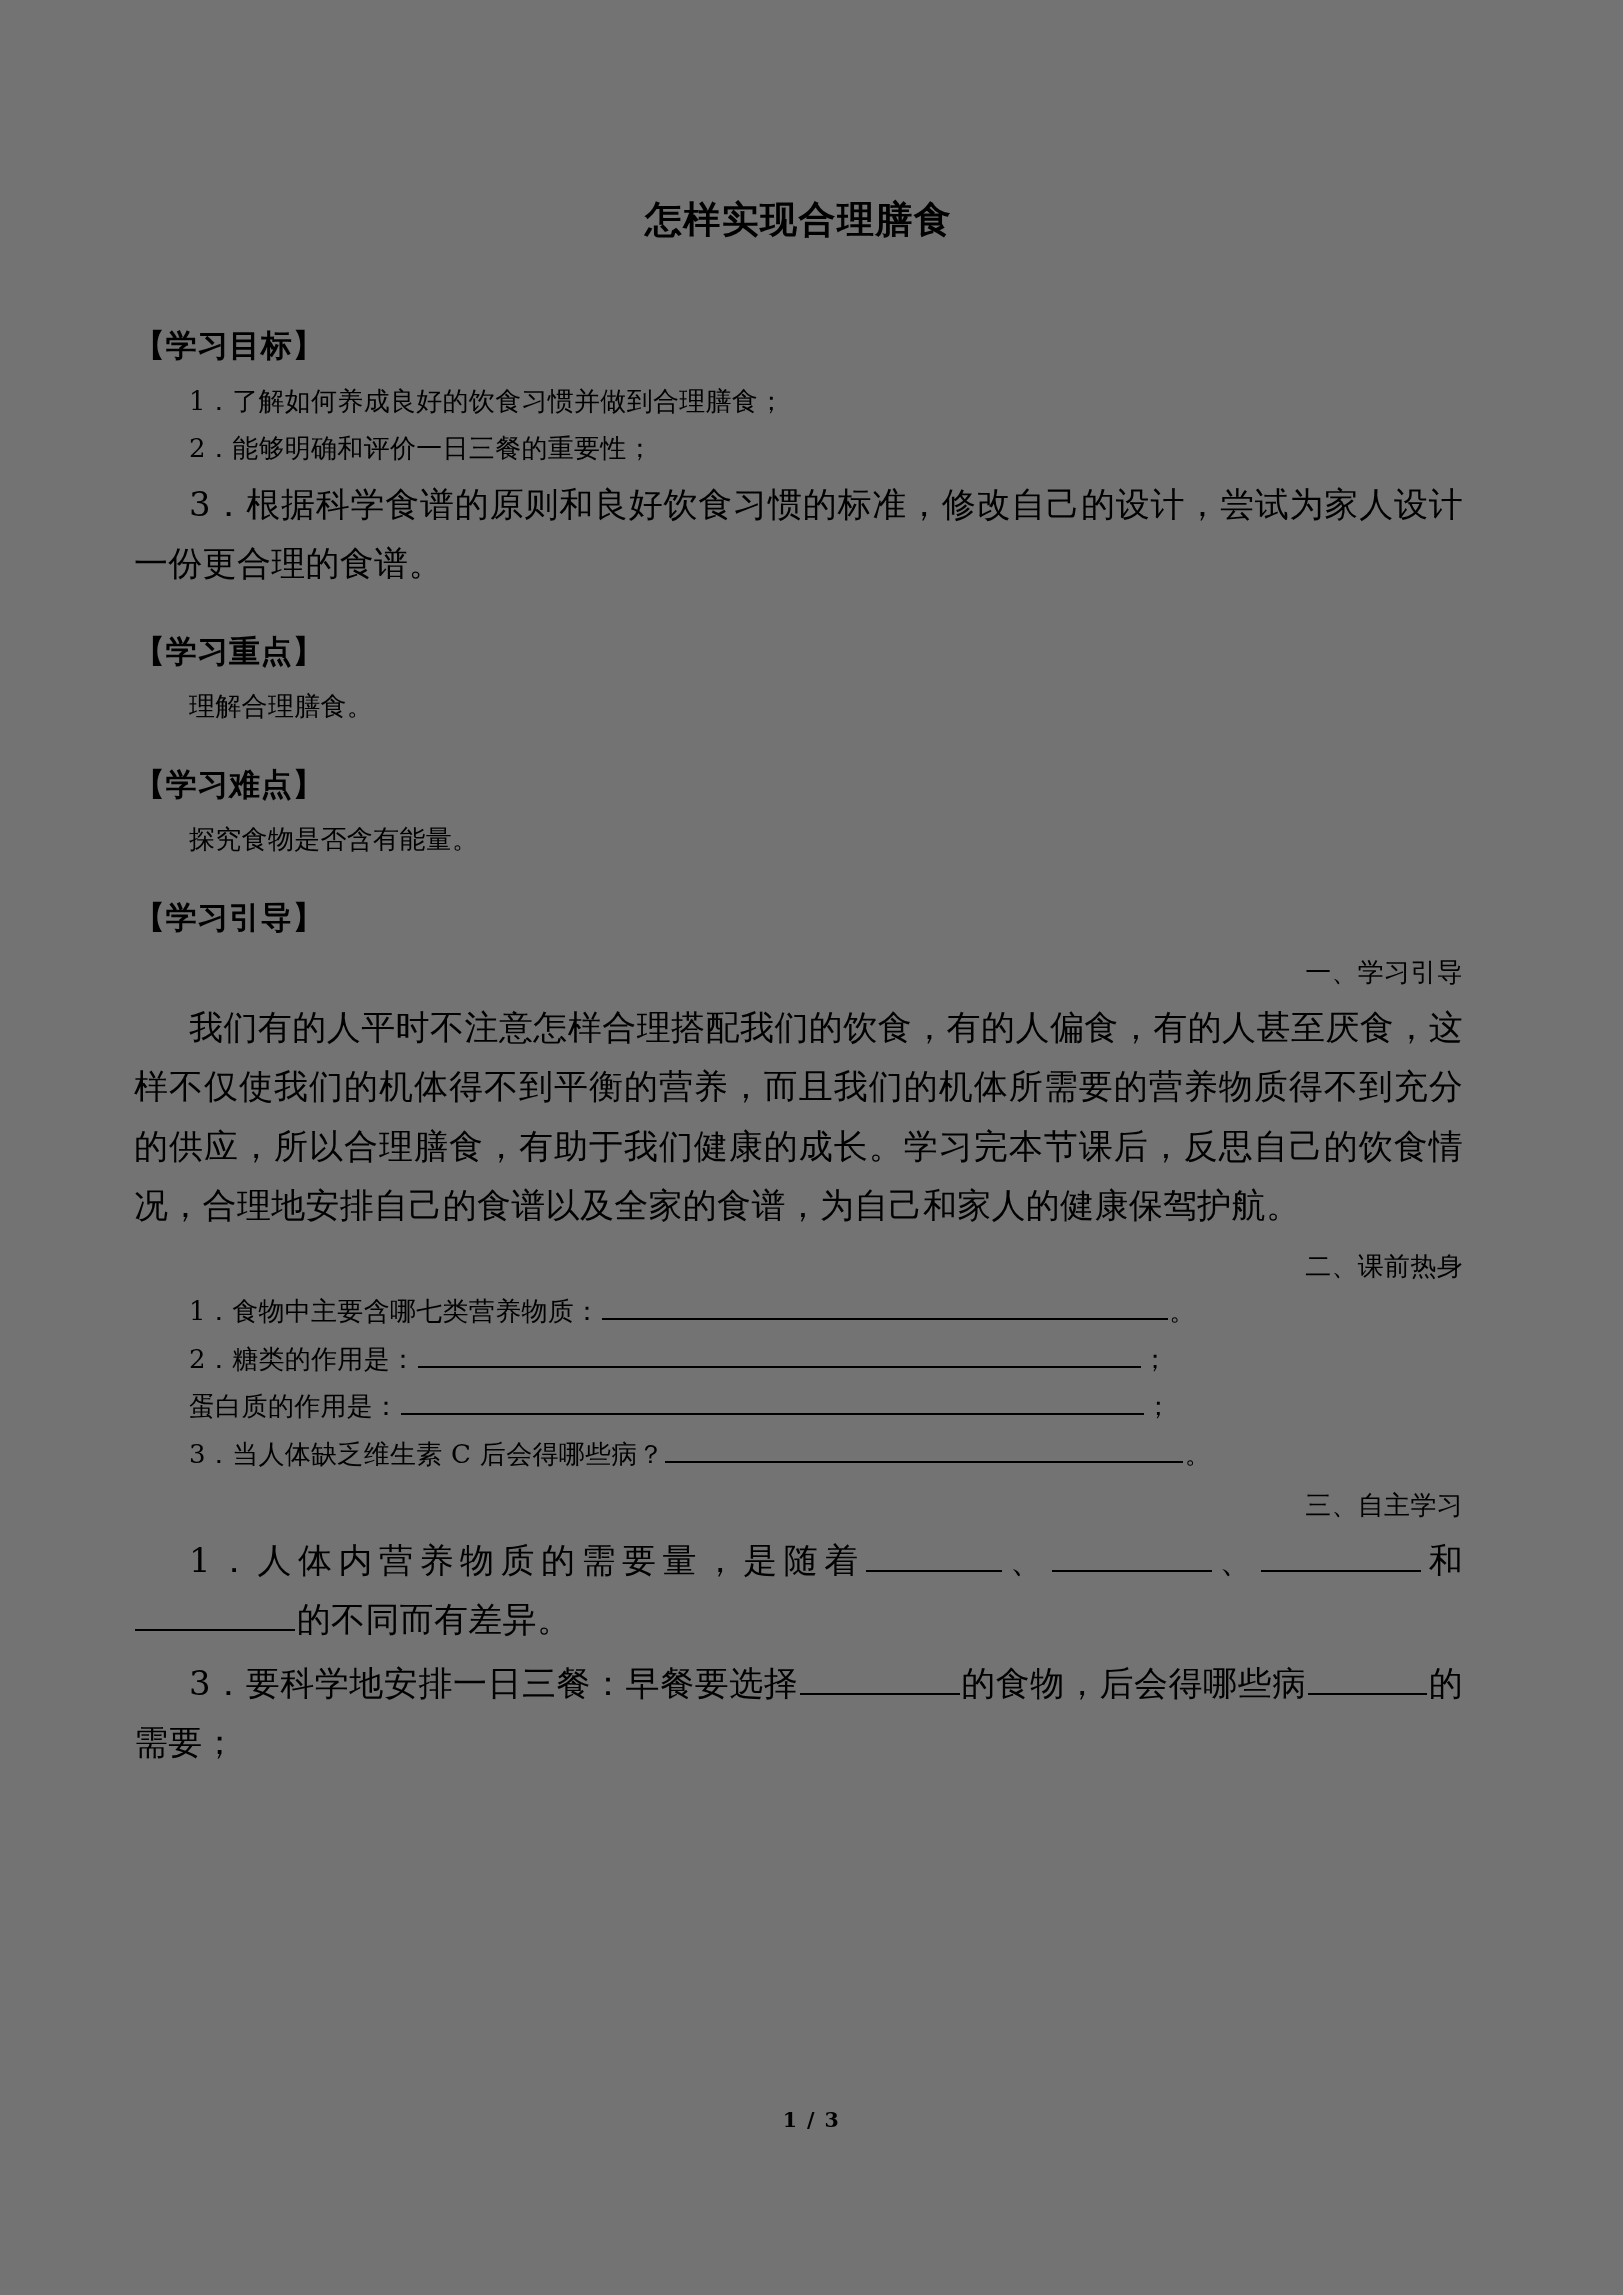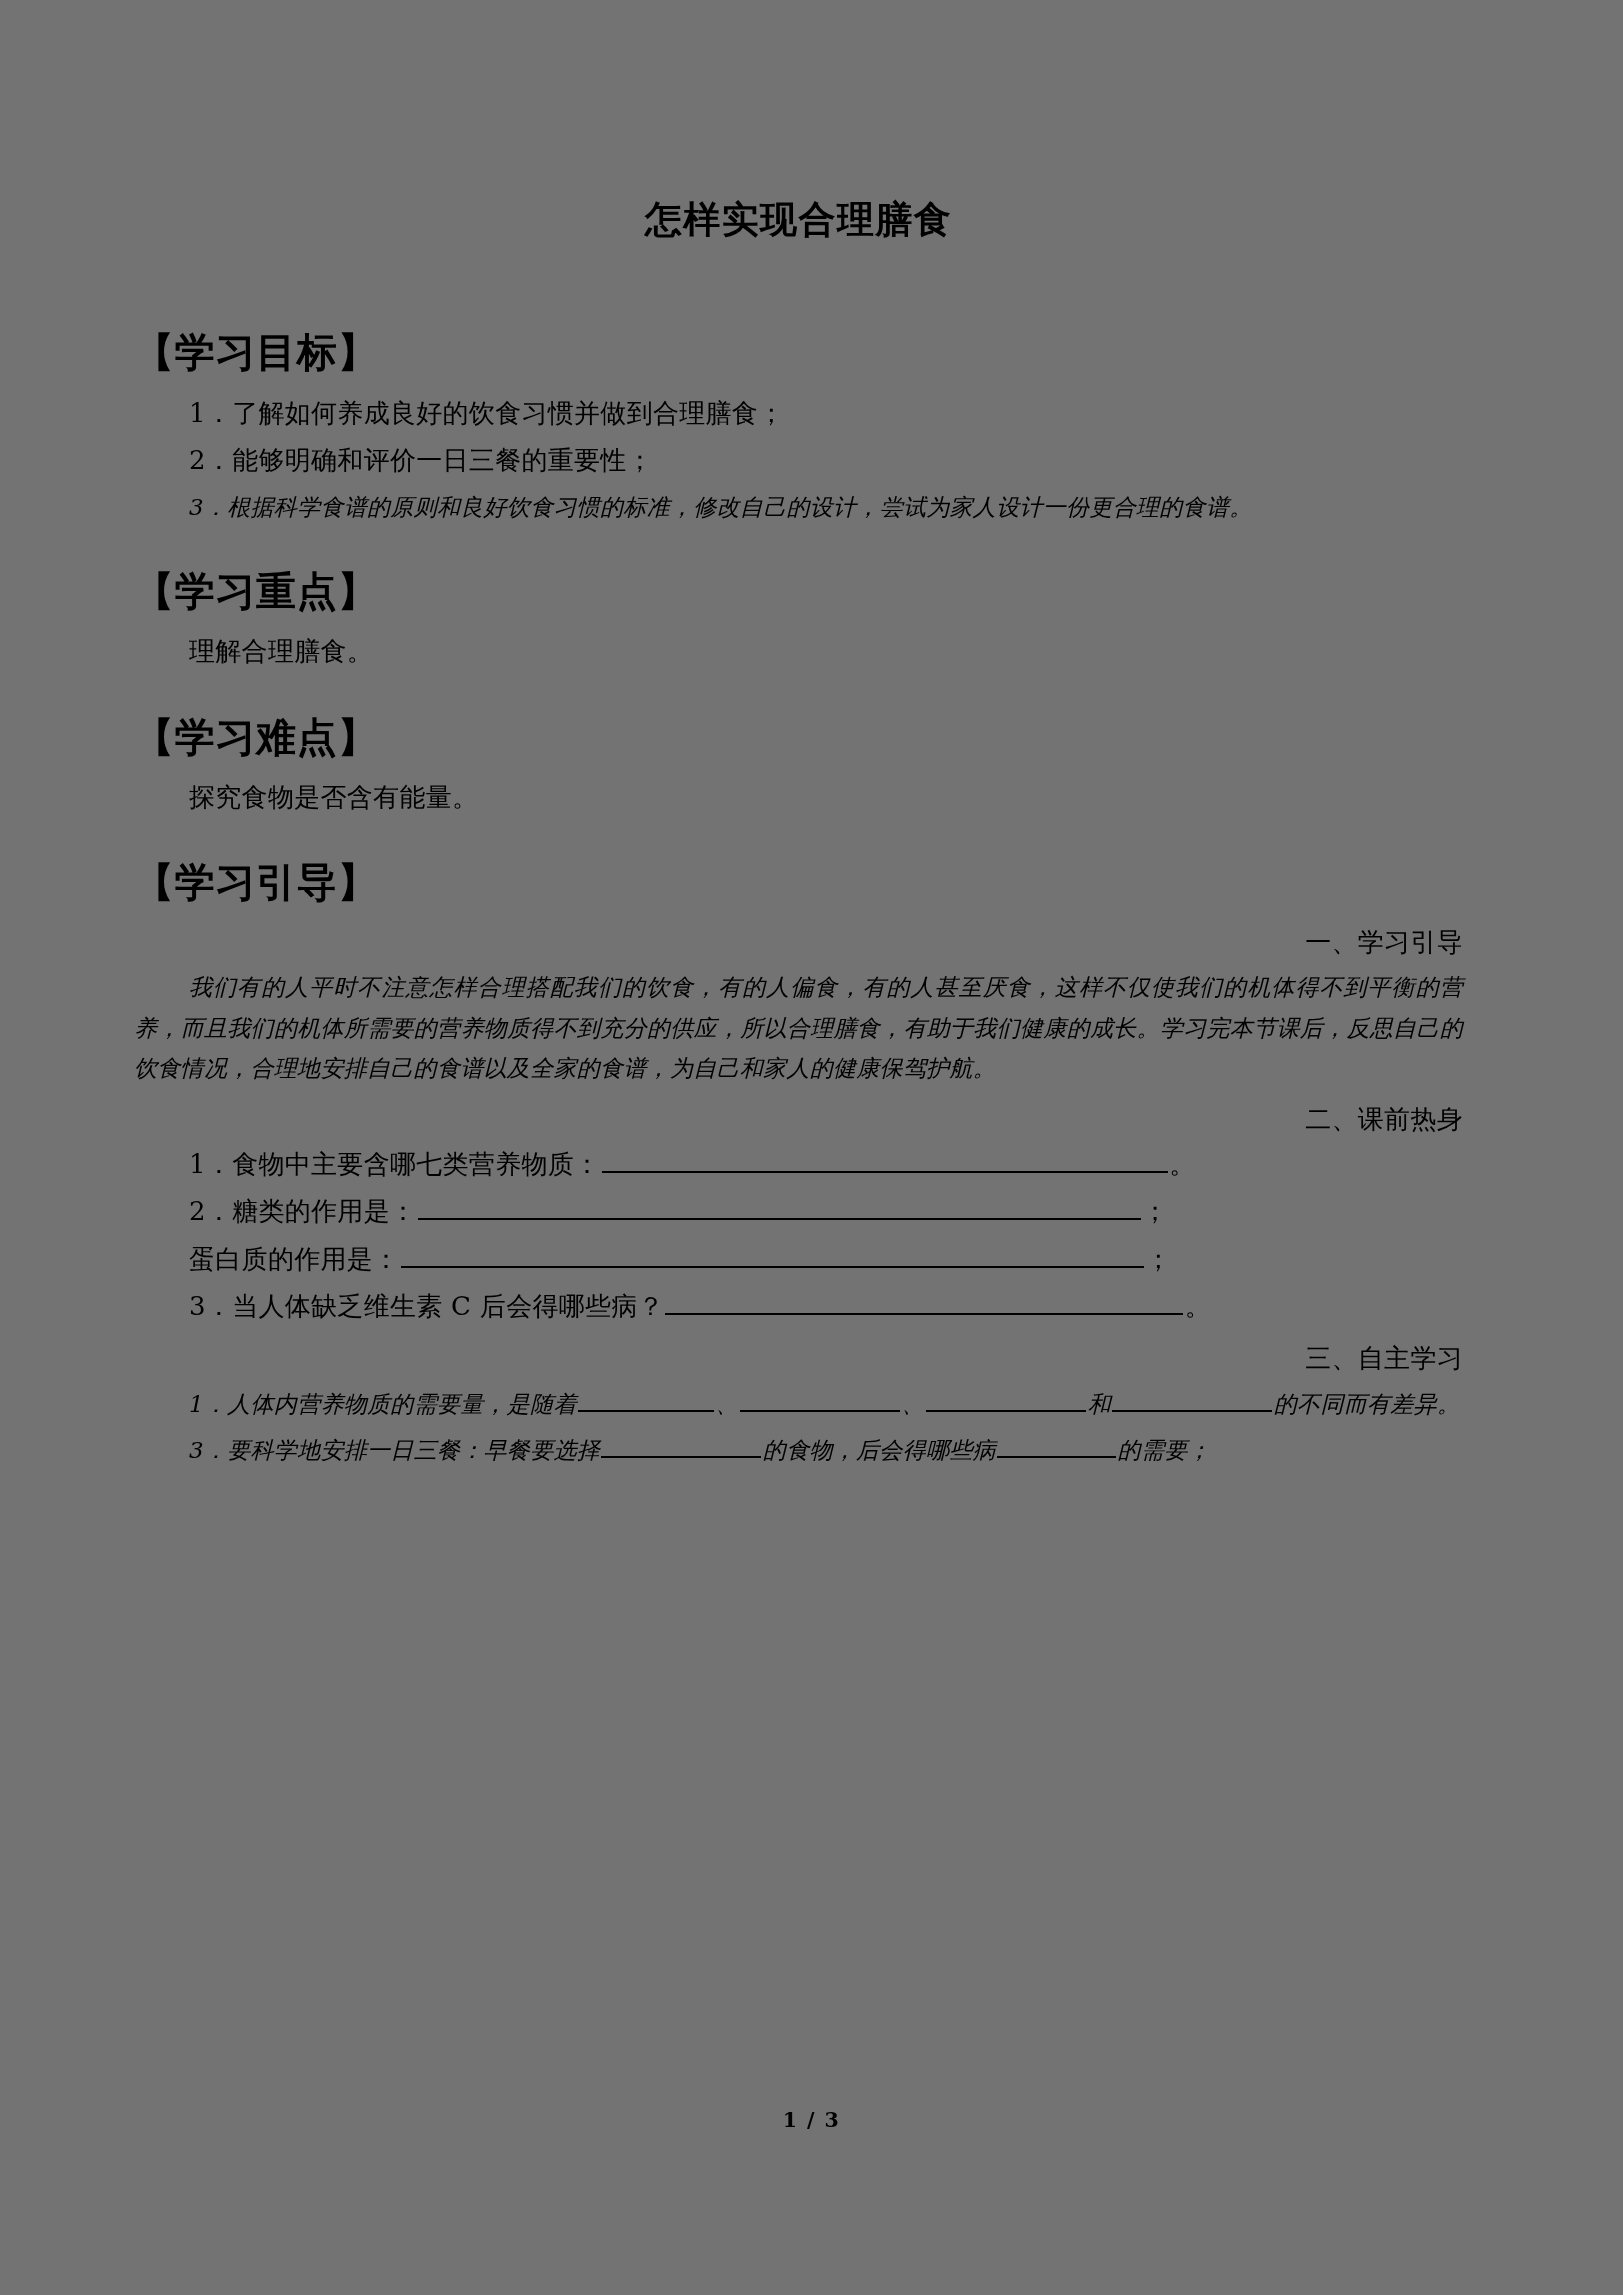--- a/index.html
+++ b/index.html
@@ -30,21 +30,21 @@
     text-align: center;
     font-size: 37px;
     font-weight: bold;
     letter-spacing: 1.4px;
     margin-top: 198px;
     margin-bottom: 0;
     line-height: 1.2;
     font-family: "DejaVu Sans", "Liberation Sans", sans-serif;
   }
   .section-head {
-    font-size: 40px;
+    font-size: 31px;
     font-weight: bold;
     margin-top: 37px;
     margin-bottom: 12.3px;
     line-height: 1.35;
     letter-spacing: 0.7px;
     font-family: "DejaVu Sans", "Liberation Sans", sans-serif;
   }
   .first-head {
     margin-top: 83px;
   }
@@ -60,27 +60,26 @@
     text-indent: 0;
   }
   .sub-head {
     font-size: 26px;
     line-height: 1.62;
     margin: 9.5px 0 2.7px 0;
     letter-spacing: 0.3px;
     text-align: right;
   }
   .para {
-    font-size: 23px;
+    font-size: 34px;
     line-height: 1.75;
     margin: 4.1px 0 4.1px 0;
     text-align: justify;
     text-indent: 55px;
     letter-spacing: 0.3px;
-    font-style: italic;
   }
   .blank {
     display: inline-block;
     border-bottom: 2px solid #000;
     vertical-align: baseline;
     height: 27px;
     margin: 0 1.4px;
   }
   .blank-xl { width: 566px; }
   .blank-lg { width: 723px; }

